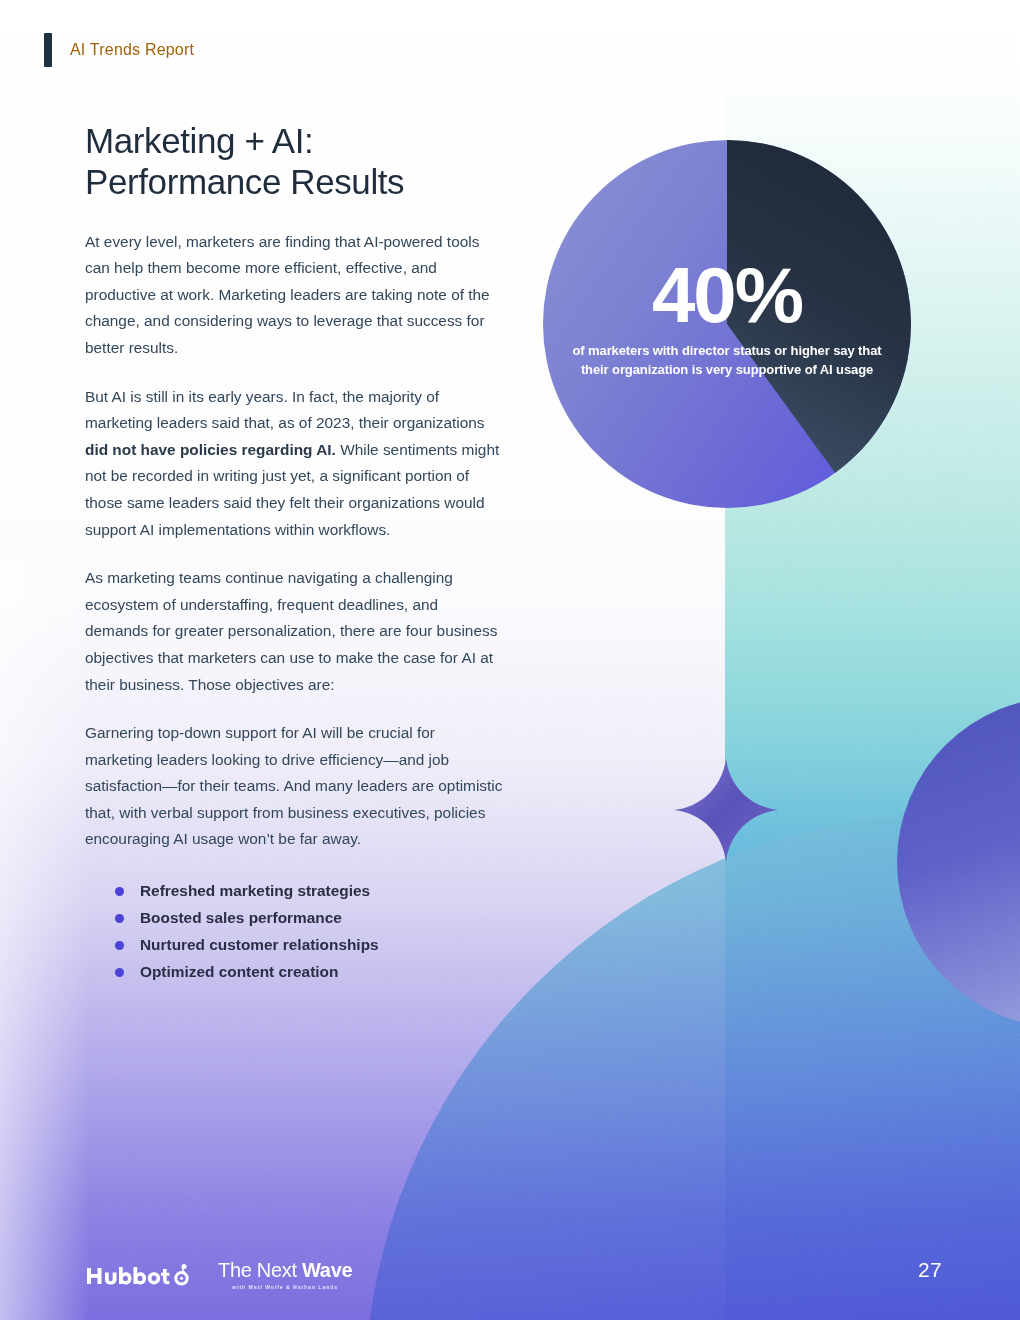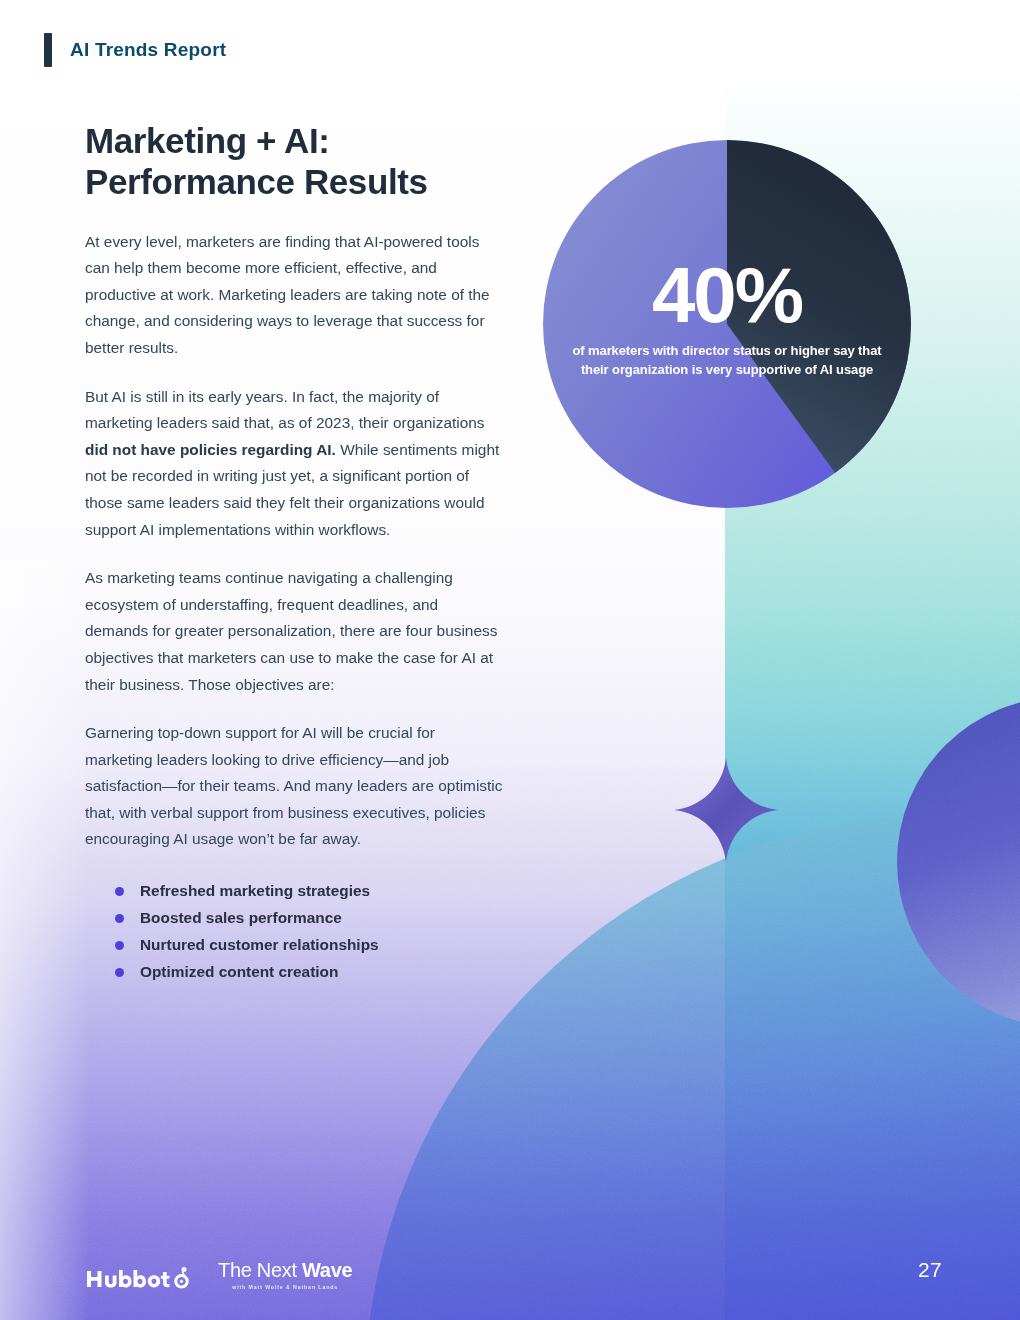--- a/index.html
+++ b/index.html
@@ -101,38 +101,38 @@
     align-items: center;
     gap: 18px;
   }
   #header-bar {
     width: 8px;
     height: 34px;
     background: #213343;
     border-radius: 1px;
   }
   #header-title {
-    font-size: 19px;
-    font-weight: bold;
+    font-size: 16px;
+    font-weight: normal;
     letter-spacing: 0.2px;
-    color: #0c4a6e;
+    color: #a16207;
   }
 
   
   #content {
     position: absolute;
     left: 85px;
     top: 120px;
     width: 418px;
   }
 
   #page-title {
     font-size: 35px;
     line-height: 1.18;
-    font-weight: bold;
+    font-weight: normal;
     color: #1f2d3d;
     letter-spacing: -0.4px;
     margin: 0 0 26px 0;
     white-space: pre-line;
   }
 
   .para {
     font-size: 15.4px;
     line-height: 26.6px;
     color: #33475b;
@@ -228,21 +228,20 @@
     left: 0;
     bottom: 0;
     width: 1020px;
     height: 110px;
   }
   #footer-logos {
     position: absolute;
     left: 86px;
     bottom: 28px;
     display: flex;
-    align-items: flex-end;
     gap: 28px;
     margin-top: 16px;
   }
   #hubspot-logo {
     display: flex;
     align-items: center;
   }
   #nextwave-logo {
     display: flex;
     flex-direction: column;

